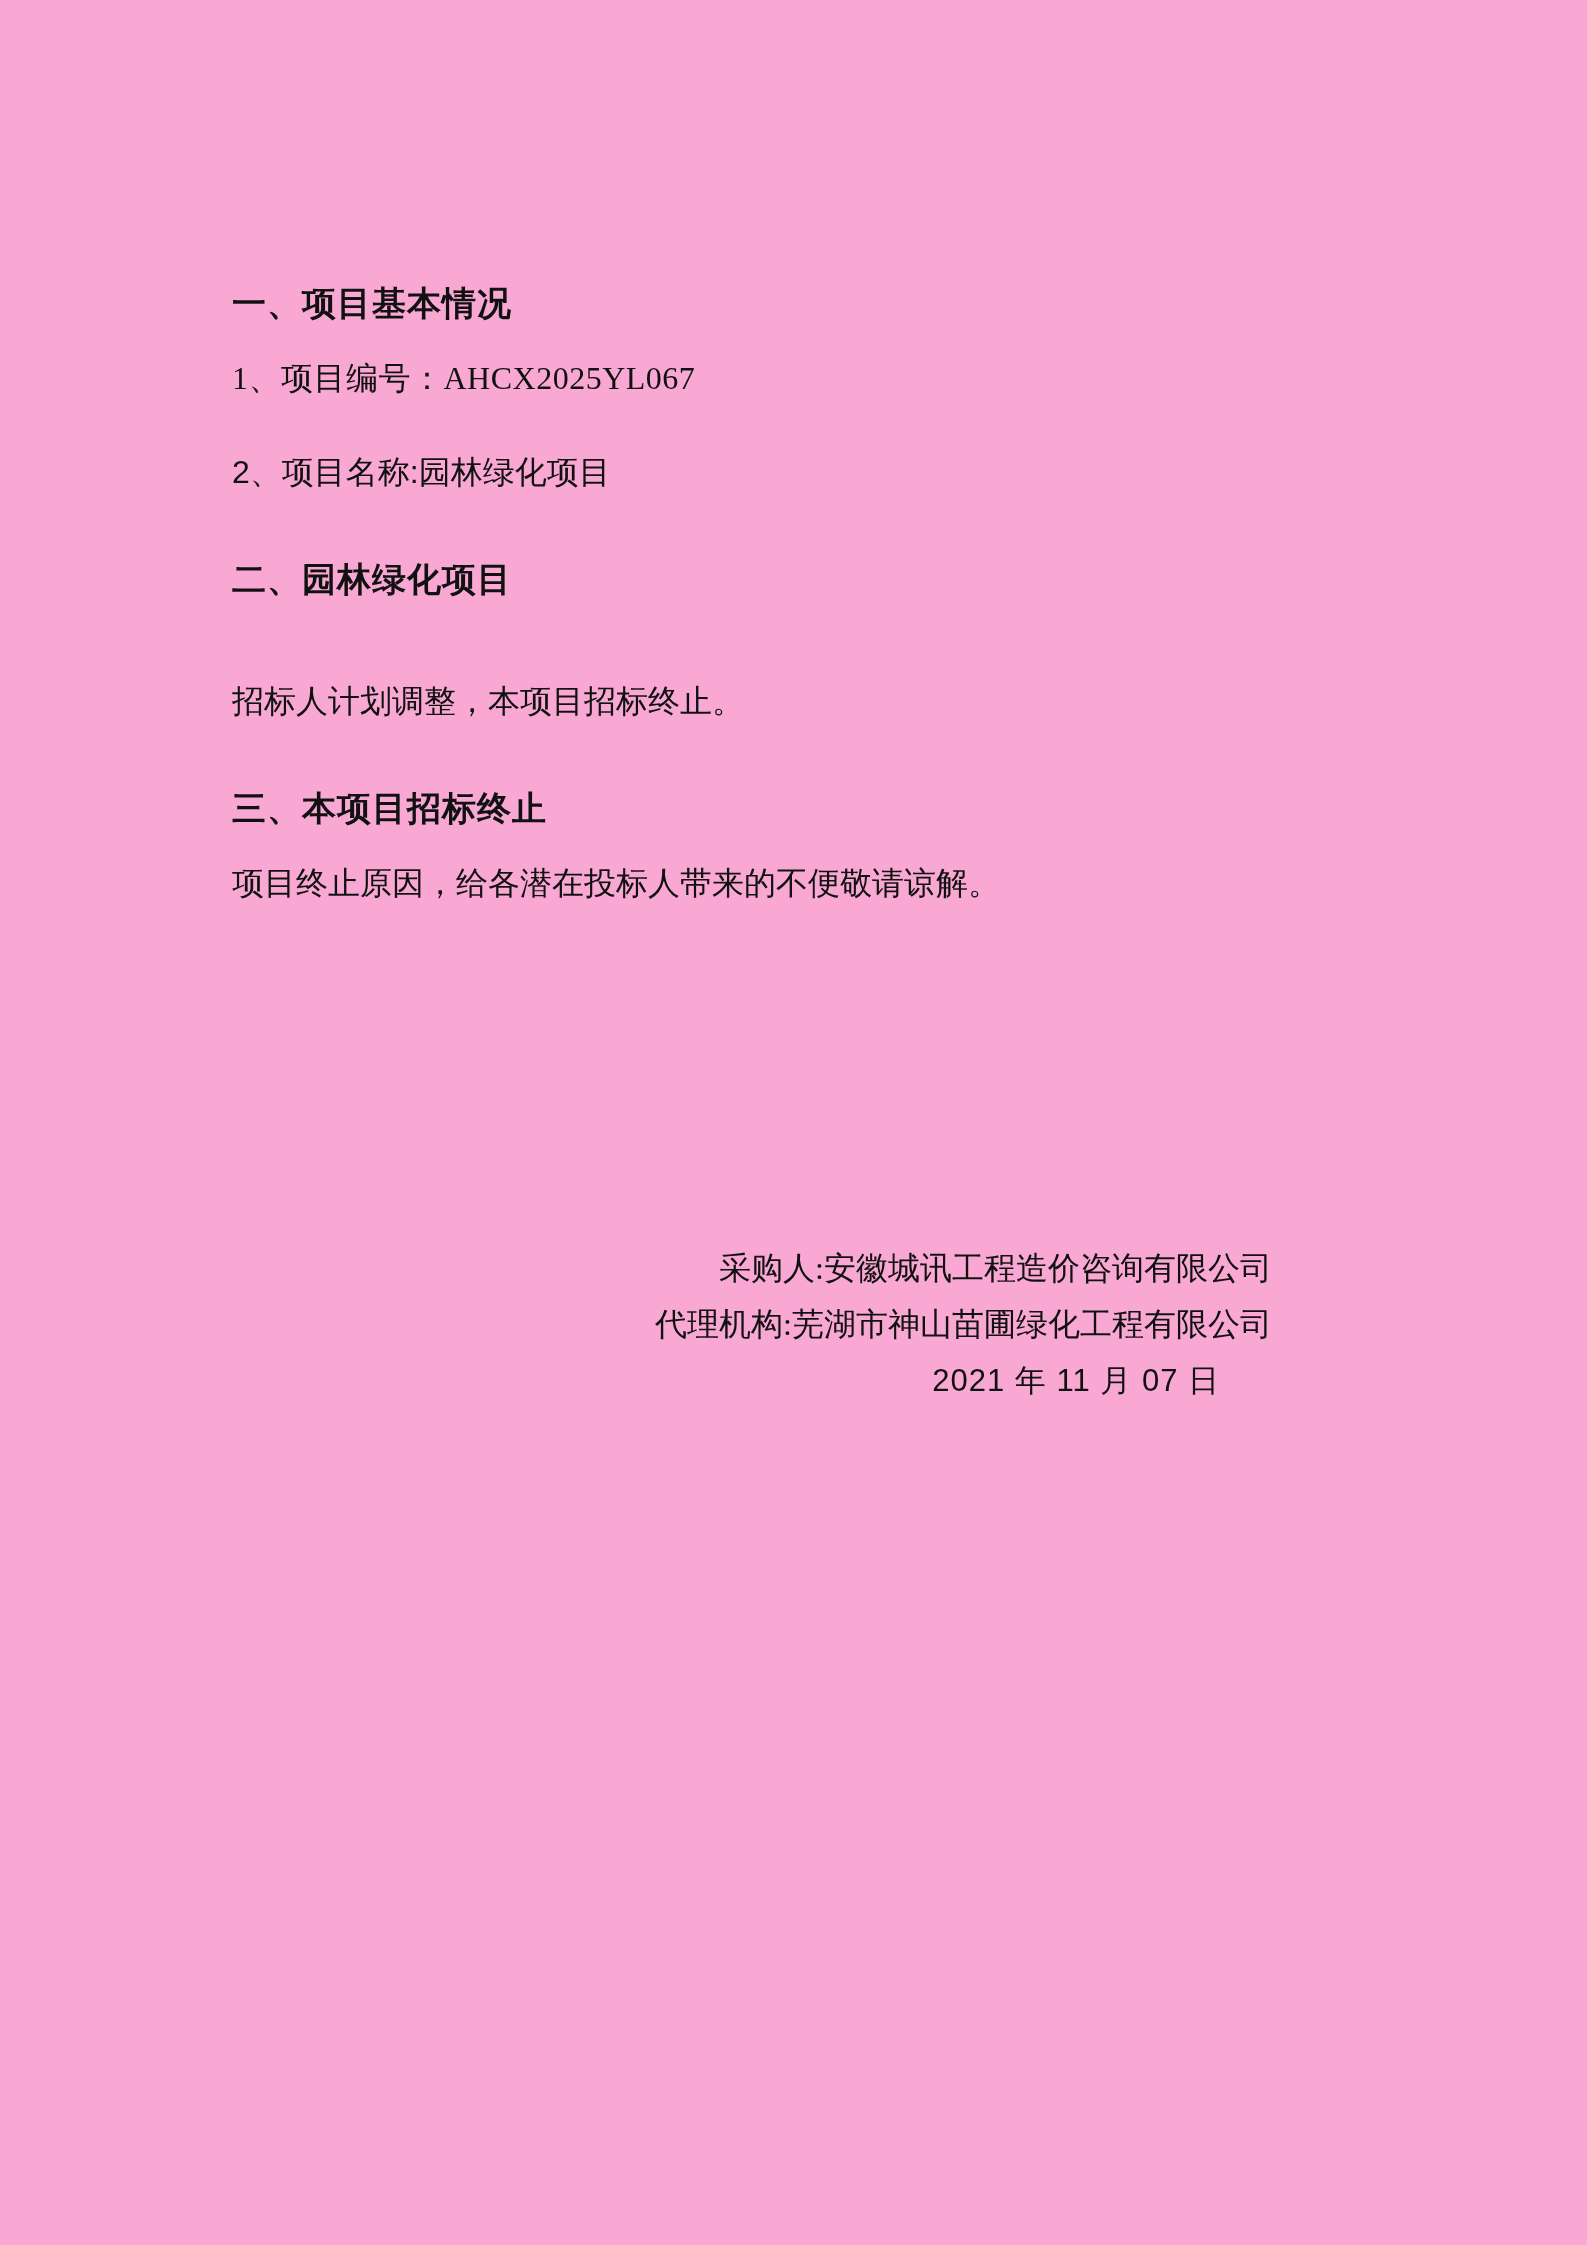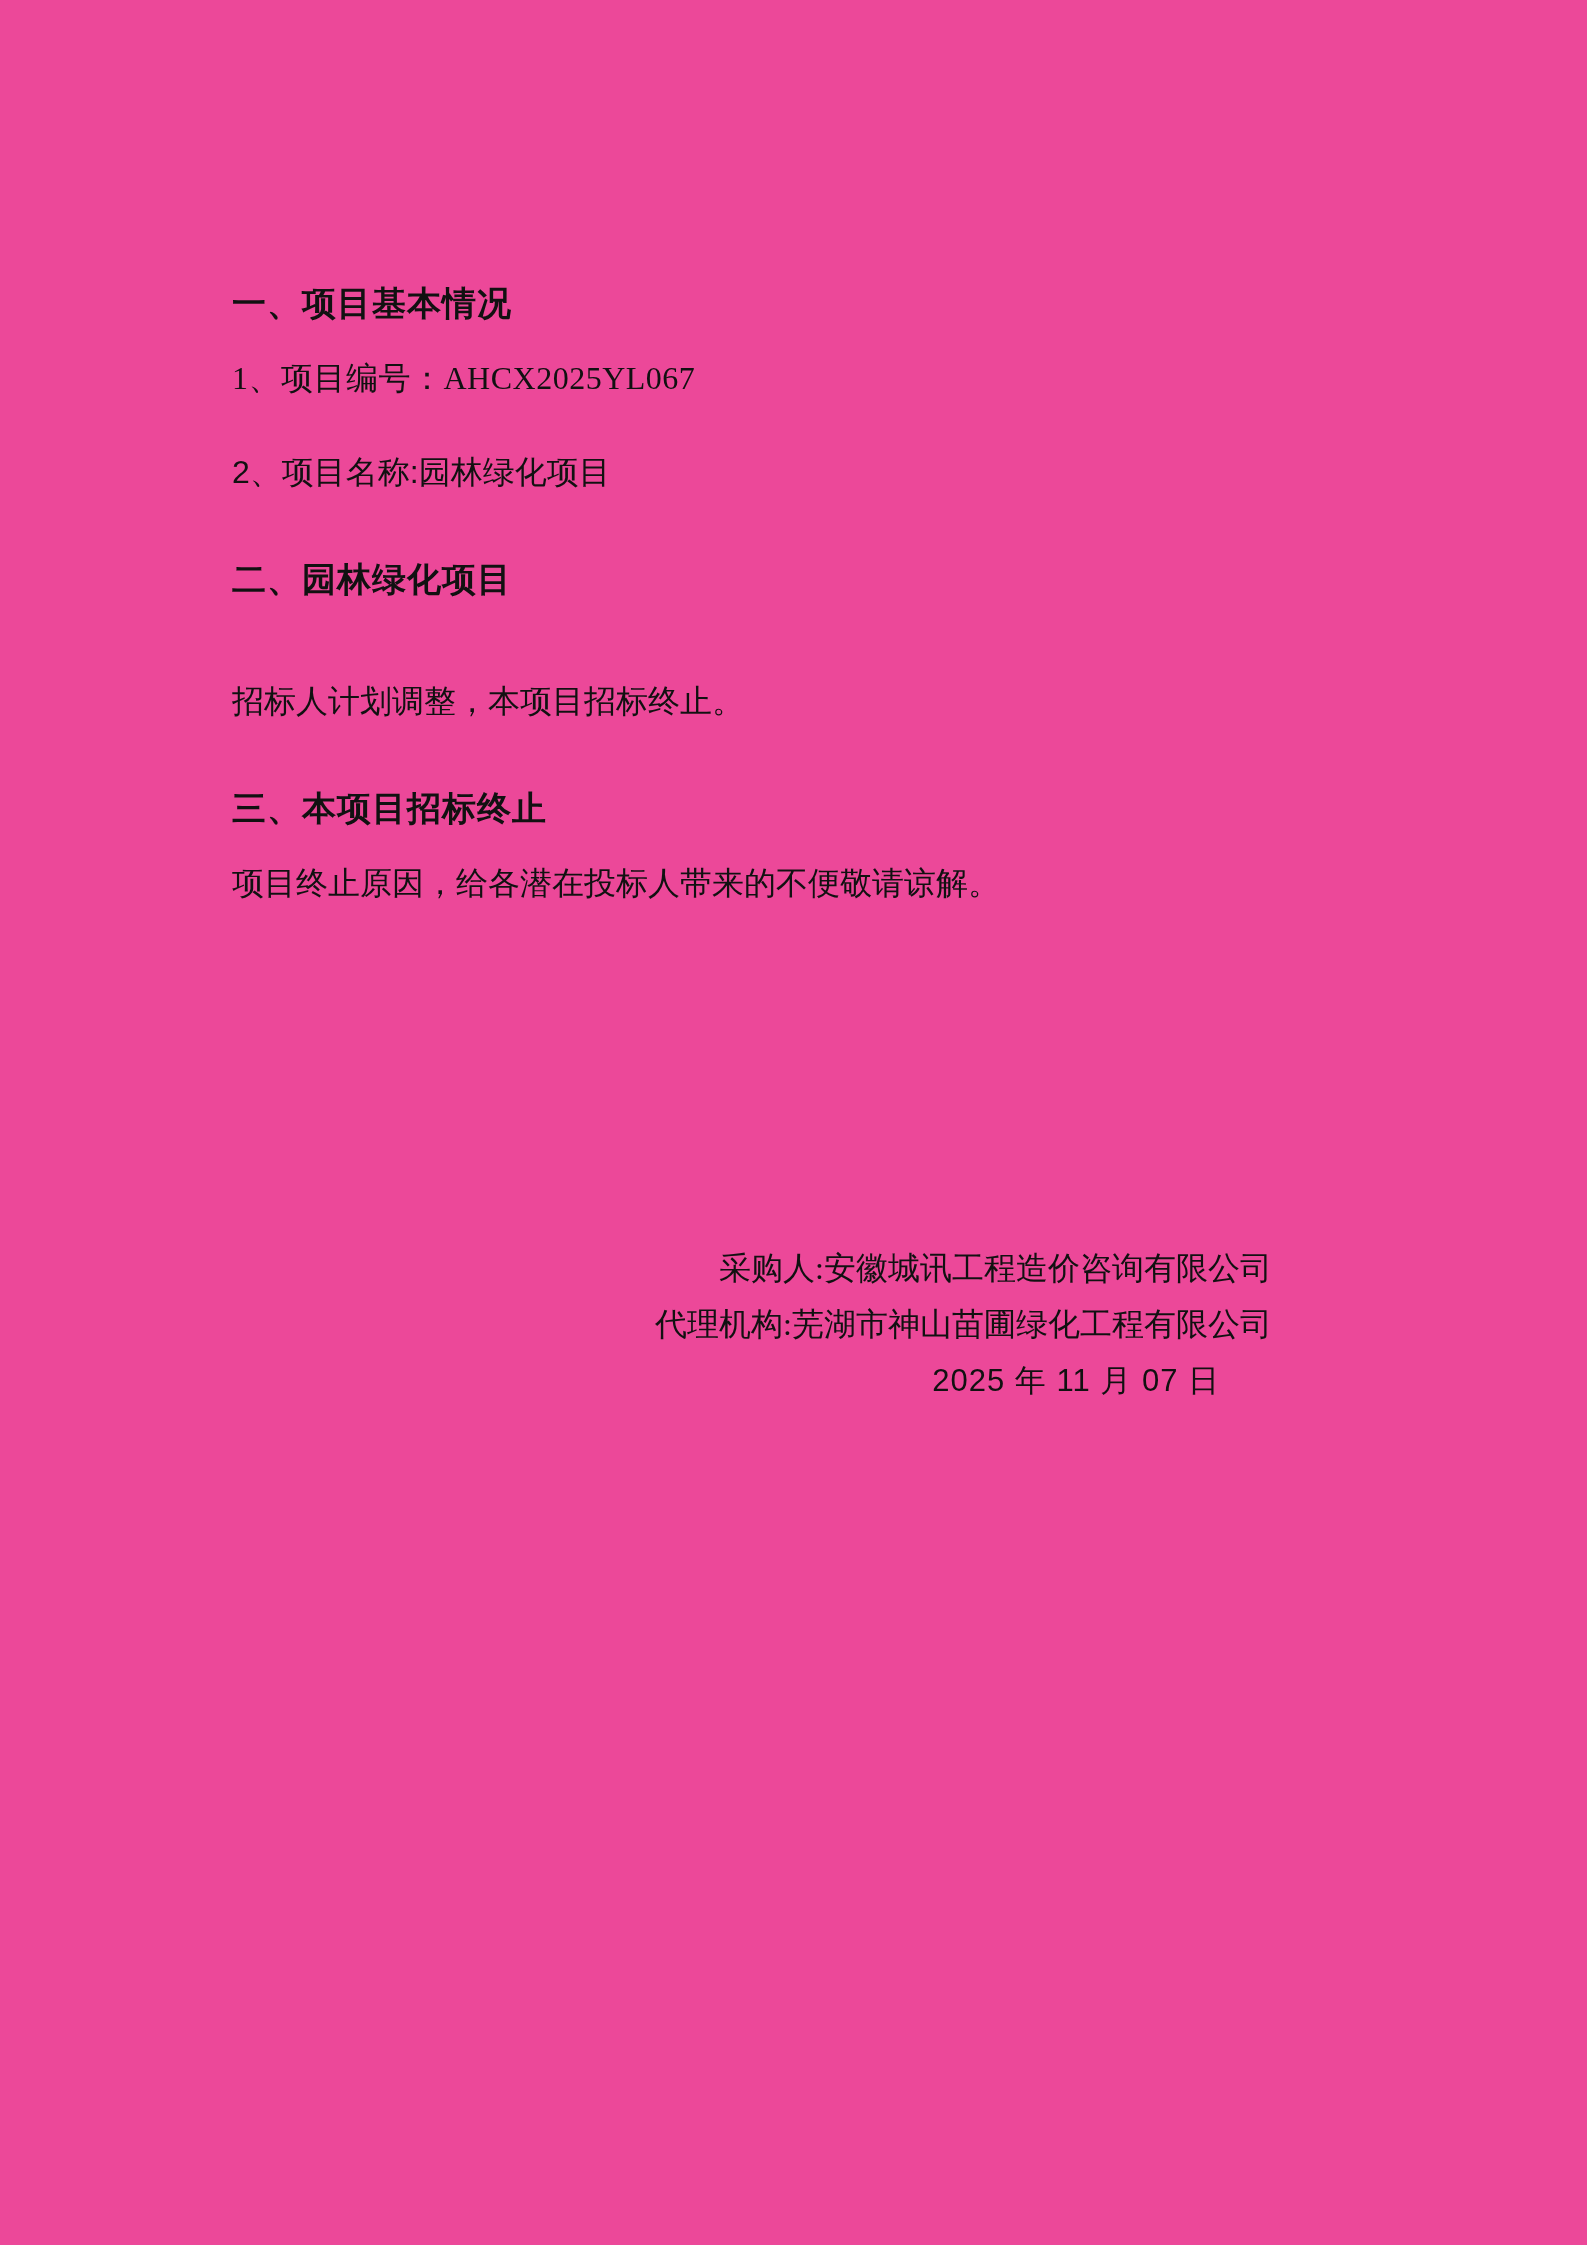--- a/index.html
+++ b/index.html
@@ -14,21 +14,21 @@
     color: #1a1a1a;
     position: relative;
     overflow: hidden;
   }
   .page {
     position: absolute;
     top: 0;
     left: 0;
     width: 1587px;
     height: 2245px;
-    background: #ec4899;
+    background: #f9a8d4;
   }
   .content {
     position: absolute;
     left: 232px;
     top: 280px;
     width: 1120px;
   }
   .section-heading {
     font-family: "Liberation Serif", serif;
     font-weight: bold;
@@ -103,16 +103,16 @@
 
     <h2 class="section-heading">三、本项目招标终止</h2>
     <div class="gap-sm"></div>
     <p class="body-line">项目终止原因，给各潜在投标人带来的不便敬请谅解。</p>
 
   </div>
 
   <div class="signature-block">
     <p class="sig-line">采购人:安徽城讯工程造价咨询有限公司</p>
     <p class="sig-line">代理机构:芜湖市神山苗圃绿化工程有限公司</p>
-    <p class="date-line">2025 年 11 月 07 日</p>
+    <p class="date-line">2021 年 11 月 07 日</p>
   </div>
 
 </div>
 
 </body></html>

